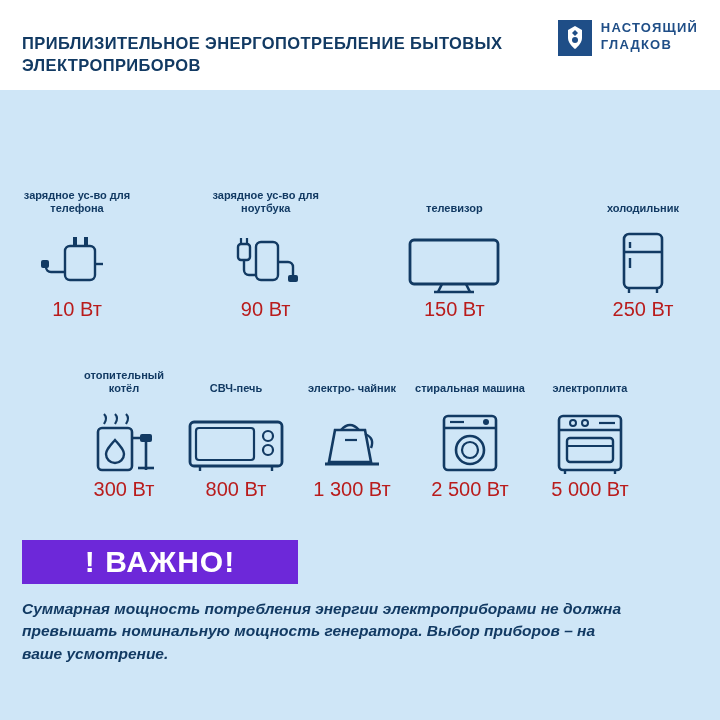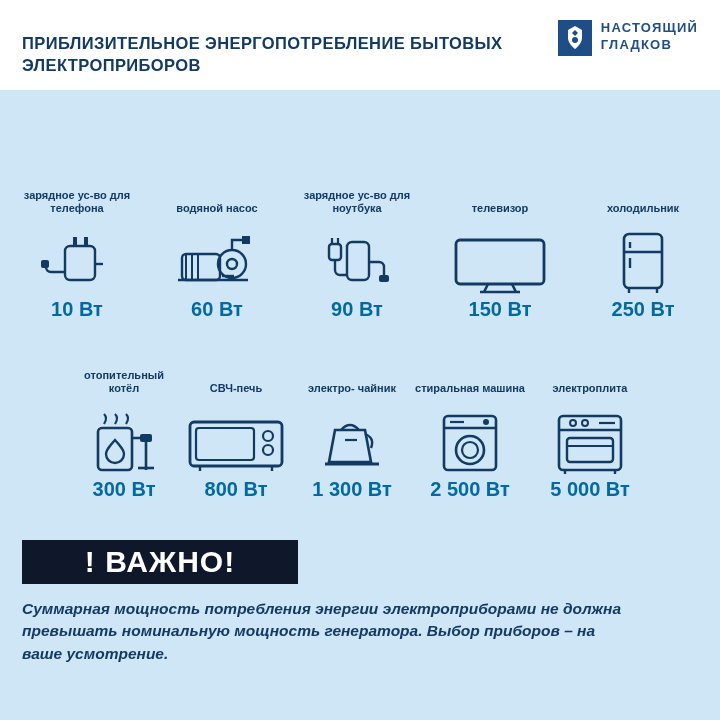--- a/index.html
+++ b/index.html
@@ -30,26 +30,26 @@
   }
 
   .row{position:absolute;display:flex;}
   .cell{display:flex;flex-direction:column;align-items:center;}
   .cap{
     font-size:11px;font-weight:bold;line-height:1.25;text-align:center;color:#123a63;
     height:28px;display:flex;align-items:flex-end;justify-content:center;
   }
   .art{height:78px;display:flex;align-items:flex-end;justify-content:center;}
   .val{
-    margin-top:4px;font-size:20px;font-weight:bold;color:#0369a1;white-space:nowrap;
+    margin-top:4px;font-size:20px;font-weight:normal;color:#b91c1c;white-space:nowrap;
   }
 
   
   .important{
-    position:absolute;left:22px;top:540px;width:276px;height:44px;background:#0f172a;
+    position:absolute;left:22px;top:540px;width:276px;height:44px;background:#6d28d9;
     display:flex;align-items:center;justify-content:center;
   }
   .important span{
     color:#ffffff;font-size:30px;font-weight:bold;letter-spacing:1px;
   }
   .note{
     position:absolute;left:22px;top:598px;width:600px;
     font-size:15.5px;font-style:italic;font-weight:bold;line-height:1.45;color:#123a63;
   }
   svg{display:block;}
@@ -87,37 +87,20 @@
         <rect x="45" y="5" width="4" height="10" fill="#123a63"></rect>
         <path d="M26 40 H12 a5 5 0 0 1 -5 -5 v-2" fill="none" stroke="#123a63" stroke-width="2.4"></path>
         <rect x="2" y="28" width="8" height="8" rx="2" fill="#123a63"></rect>
         <path d="M56 32 h8" stroke="#123a63" stroke-width="2.4"></path>
       </svg>
     </div>
     <div class="val">10 Вт</div>
   </div>
 
 
-  <div class="cell" style="width:104px;">
-    <div class="cap">водяной
-насос</div>
-    <div class="art">
-      <svg width="90" height="62" viewBox="0 0 90 62">
-        <rect x="10" y="22" width="38" height="26" rx="4" fill="none" stroke="#123a63" stroke-width="2.4"></rect>
-        <path d="M14 22 v26 M20 22 v26 M26 22 v26" stroke="#123a63" stroke-width="2"></path>
-        <circle cx="60" cy="32" r="14" fill="none" stroke="#123a63" stroke-width="2.4"></circle>
-        <circle cx="60" cy="32" r="5" fill="none" stroke="#123a63" stroke-width="2.4"></circle>
-        <path d="M60 18 v-10 h12" fill="none" stroke="#123a63" stroke-width="2.4"></path>
-        <rect x="70" y="4" width="8" height="8" fill="#123a63"></rect>
-        <path d="M6 48 h70" stroke="#123a63" stroke-width="2.6"></path>
-        <path d="M50 44 h12" stroke="#123a63" stroke-width="2.4"></path>
-      </svg>
-    </div>
-    <div class="val">60 Вт</div>
-  </div>
 
   <div class="cell" style="width:110px;">
     <div class="cap">зарядное ус-во
 для ноутбука</div>
     <div class="art">
       <svg width="84" height="62" viewBox="0 0 84 62">
         <rect x="32" y="10" width="22" height="38" rx="5" fill="none" stroke="#123a63" stroke-width="2.4"></rect>
         <rect x="14" y="12" width="12" height="16" rx="3" fill="none" stroke="#123a63" stroke-width="2.4"></rect>
         <path d="M17 12 v-6 M23 12 v-6" stroke="#123a63" stroke-width="2.2"></path>
         <path d="M20 28 v10 a5 5 0 0 0 5 5 h7" fill="none" stroke="#123a63" stroke-width="2.4"></path>

